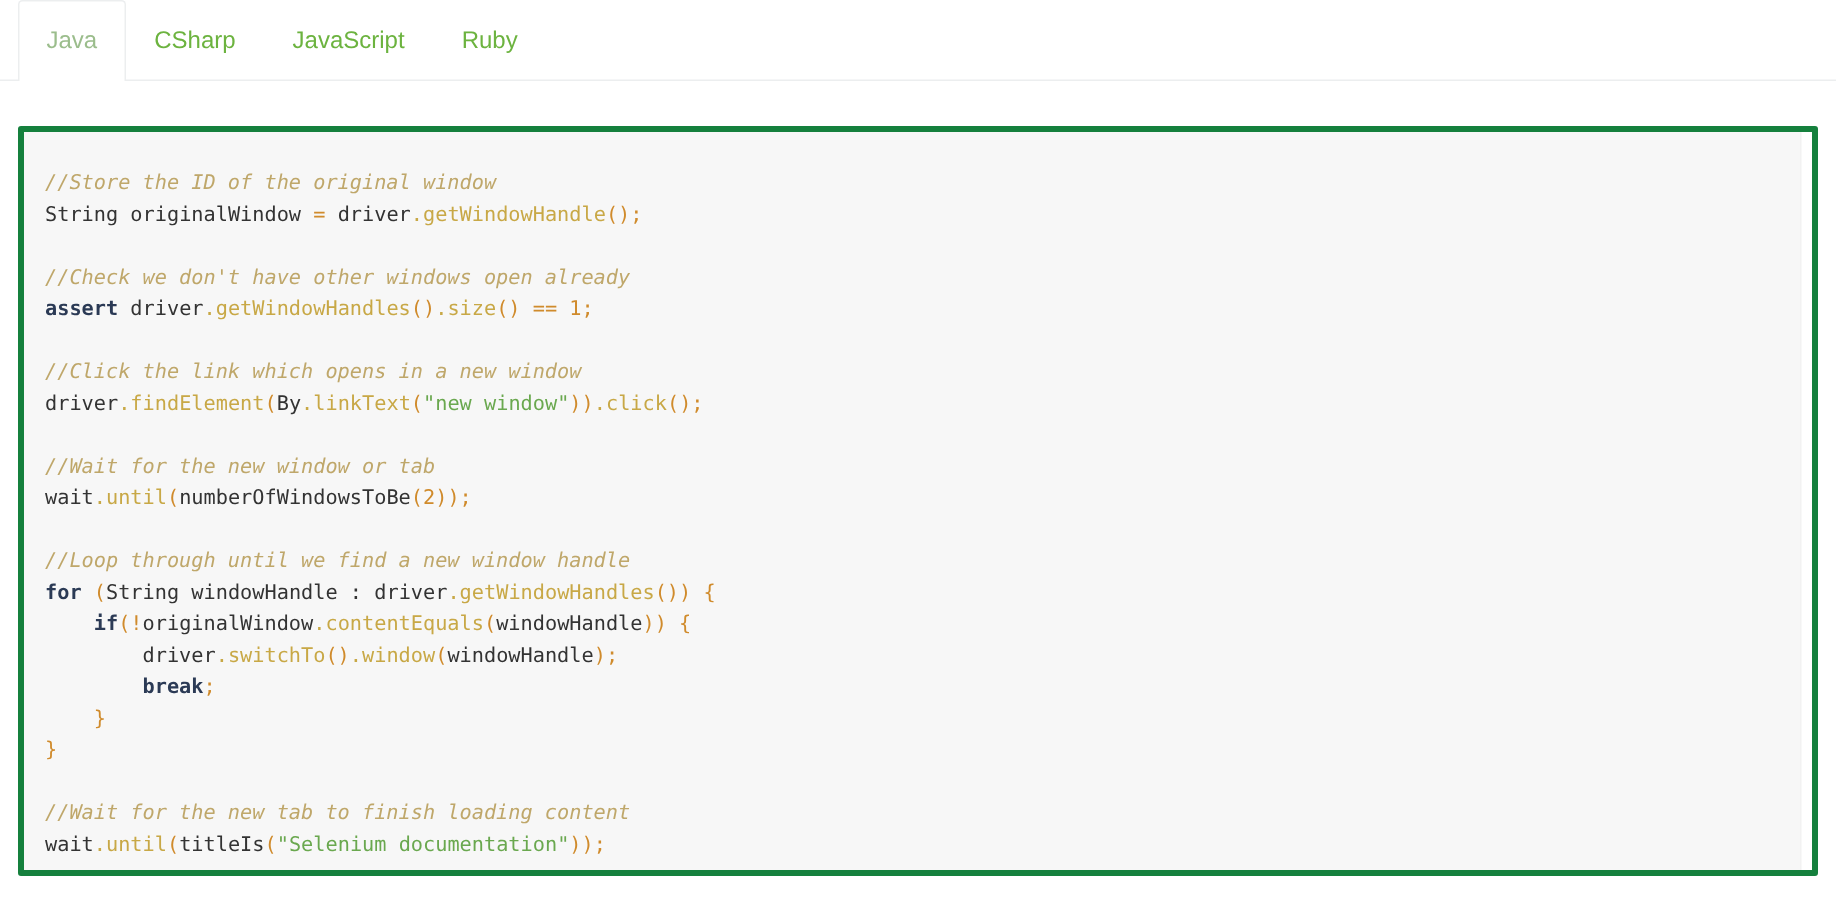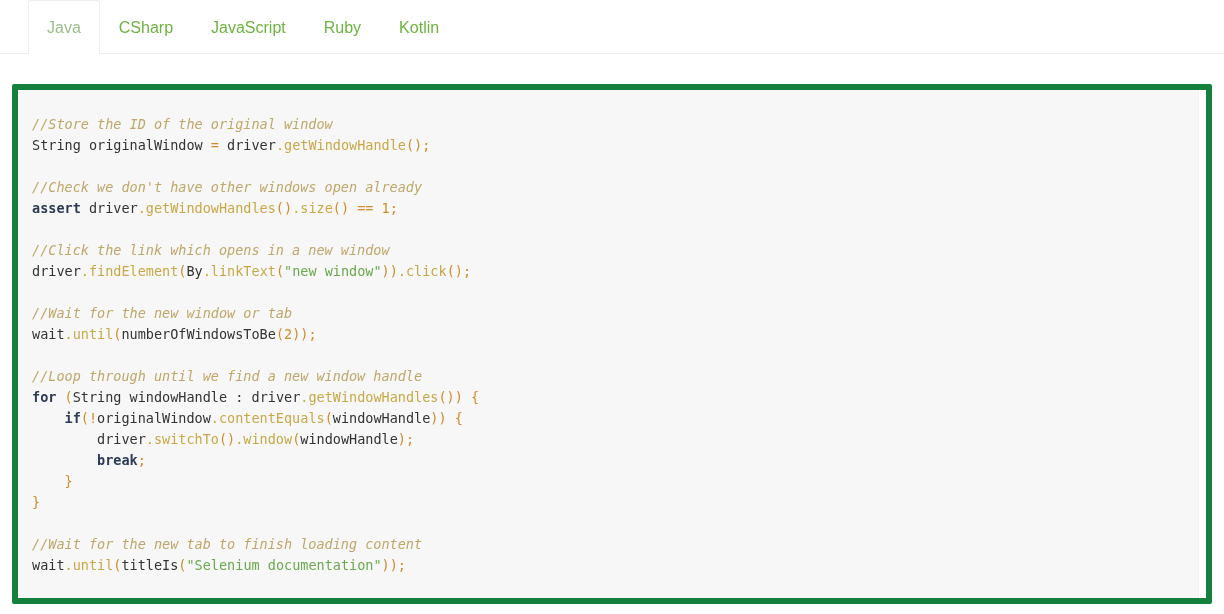--- a/index.html
+++ b/index.html
@@ -18,21 +18,21 @@
   .tabs-wrap {
     position: relative;
     height: 54px;
     border-bottom: 1px solid #eceeef;
     box-sizing: border-box;
   }
   .tabs {
     display: flex;
     align-items: stretch;
     height: 54px;
-    padding-left: 28px;
+    padding-left: 12px;
     box-sizing: border-box;
   }
   .tab {
     display: flex;
     align-items: center;
     justify-content: center;
     padding: 0 18px;
     font-size: 16px;
     line-height: 1;
     color: #6cb33f;
@@ -55,24 +55,24 @@
   }
 
   
   .code-outer {
     padding: 30px 12px 0 12px;
     box-sizing: border-box;
   }
   .code-block {
     position: relative;
     background: #f7f7f7;
-    border: 6px solid #15803d;
+    border: 4px solid #15803d;
     border-radius: 2px;
     box-sizing: border-box;
-    padding: 24px 20px 22px 14px;
+    padding: 24px 20px 6px 14px;
     overflow: hidden;
   }
   pre.code {
     margin: 0;
     font-family: "DejaVu Sans Mono", "Liberation Mono", monospace;
     font-size: 13.5px;
     line-height: 21px;
     color: #333333;
     white-space: pre;
     tab-size: 4;
@@ -100,21 +100,20 @@
 </style>
 </head>
 <body>
 
 <div class="tabs-wrap">
   <div class="tabs" id="tabs">
       <div class="tab active">Java</div>
       <div class="tab">CSharp</div>
       <div class="tab">JavaScript</div>
       <div class="tab">Ruby</div>
-      <div class="tab">Kotlin</div>
     </div>
 </div>
 
 <div class="code-outer">
   <div class="code-block">
     <pre class="code" id="code-pre"><span><span class="c-cmt">//Store the ID of the original window</span></span>
 <span><span class="c-type">String</span><span class="c-plain"> originalWindow </span><span class="c-punct">=</span><span class="c-plain"> driver</span><span class="c-fn">.getWindowHandle</span><span class="c-punct">();</span></span>
 <span></span>
 <span><span class="c-cmt">//Check we don't have other windows open already</span></span>
 <span><span class="c-kw">assert</span><span class="c-plain"> driver</span><span class="c-fn">.getWindowHandles</span><span class="c-punct">()</span><span class="c-fn">.size</span><span class="c-punct">() </span><span class="c-punct">==</span><span class="c-plain"> </span><span class="c-num">1</span><span class="c-punct">;</span></span>

